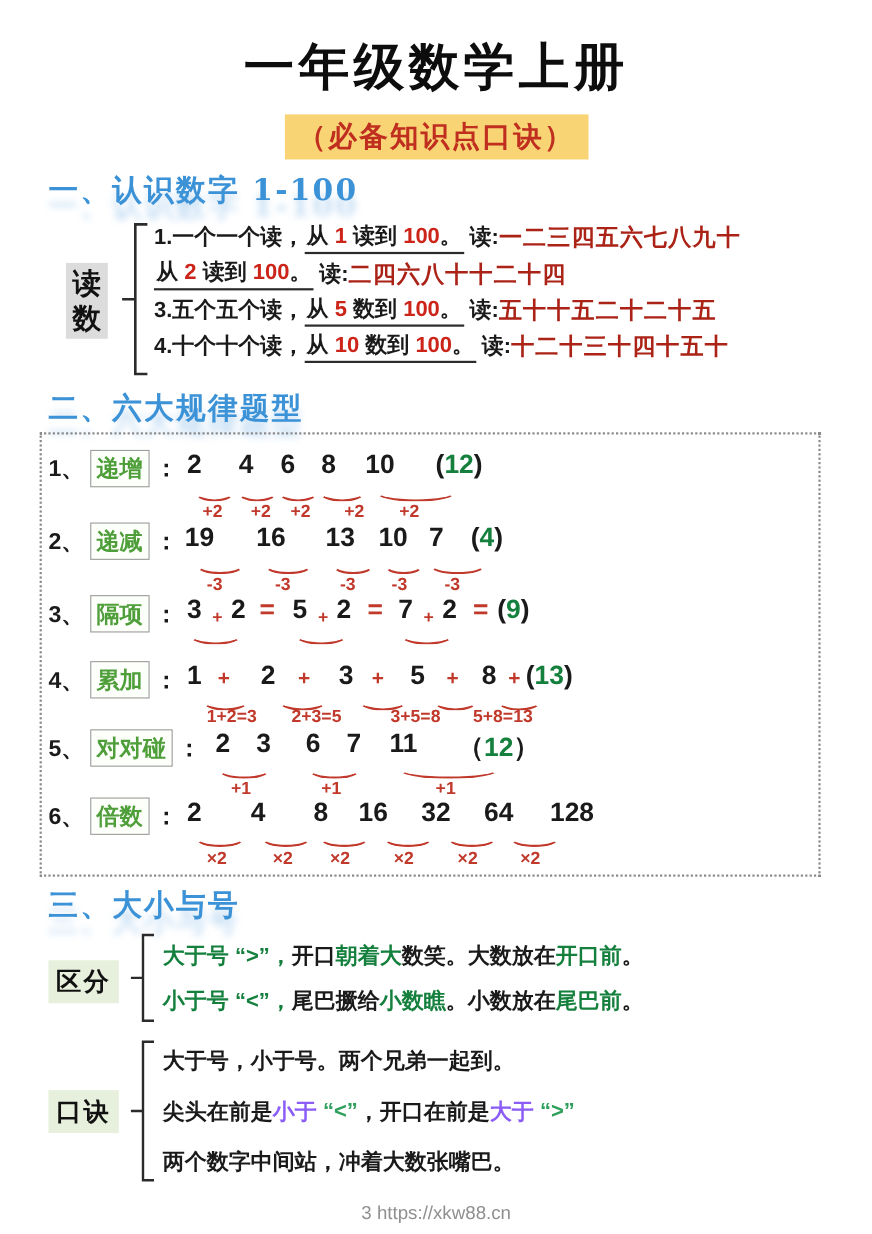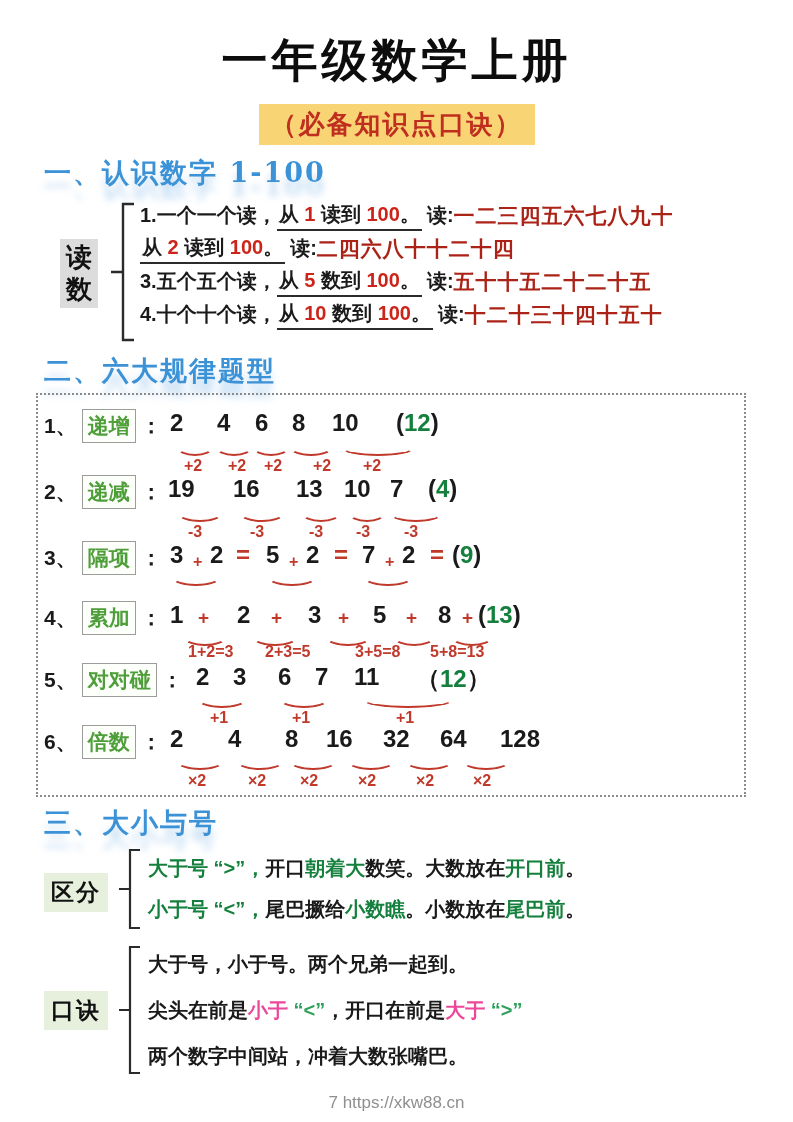--- a/index.html
+++ b/index.html
@@ -68,21 +68,21 @@
   }
   .qufen { margin-top:6px; align-items:center; }
   .qufen .glabel { margin-top:6px; }
   .koujue { margin-top:10px; align-items:center; }
   .bracewrap { margin:0 6px 0 10px; display:flex; align-items:center; }
   .glines { display:flex; flex-direction:column; justify-content:center; }
   .gline { font-size:20px; font-weight:600; white-space:nowrap; }
   .qufen .gline { height:41px; display:flex; align-items:center; }
   .koujue .gline { height:46px; display:flex; align-items:center; }
   .k { color:#1a1a1a; }
-  .o { color:#ec4899; }
+  .o { color:#8b5cf6; }
   .g { color:#2fa05c; }
   .footer { text-align:center; color:#8f8f8f; font-size:17px; margin-top:14px; }
 </style>
 </head>
 <body>
 
 <div>
 
   <h1 class="title">一年级数学上册</h1>
 
@@ -306,15 +306,15 @@
       </div>
       <div class="gline">
         <span class="k">尖头在前是</span><span class="o">小于</span>&nbsp;<span class="g">“&lt;”</span><span class="k">，开口在前是</span><span class="o">大于</span>&nbsp;<span class="g">“&gt;”</span>
       </div>
       <div class="gline">
         <span class="k">两个数字中间站，冲着大数张嘴巴。</span>
       </div>
     </div>
   </div>
 
-  <div class="footer">7 https://xkw88.cn</div>
+  <div class="footer">3 https://xkw88.cn</div>
 
 </div>
 
 </body></html>

